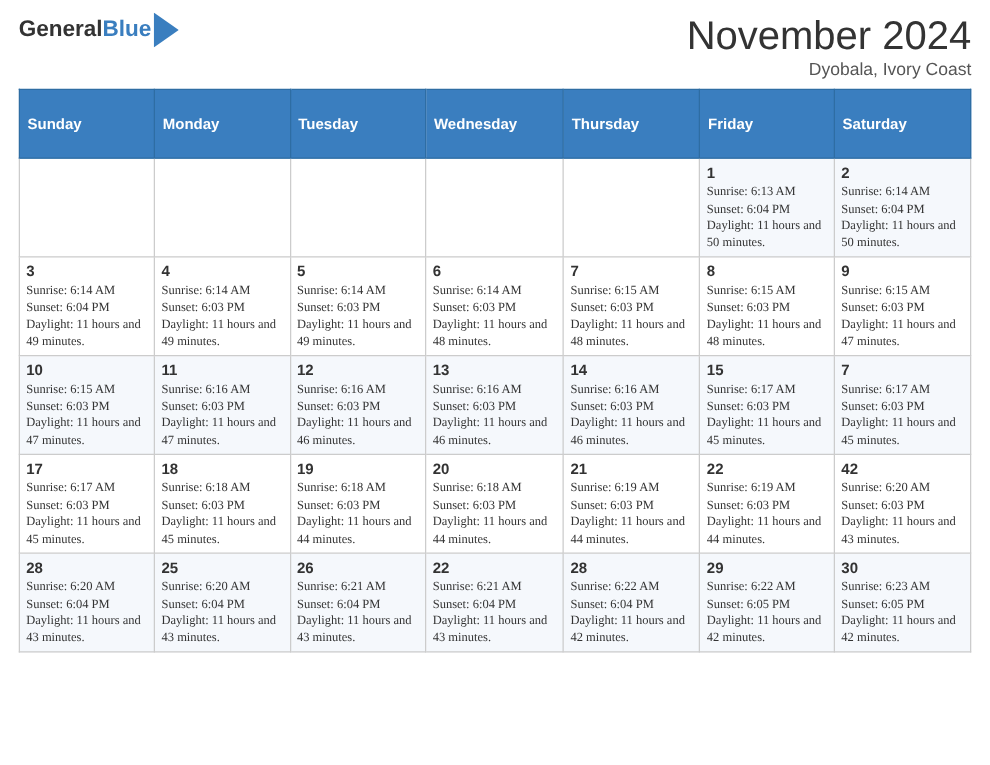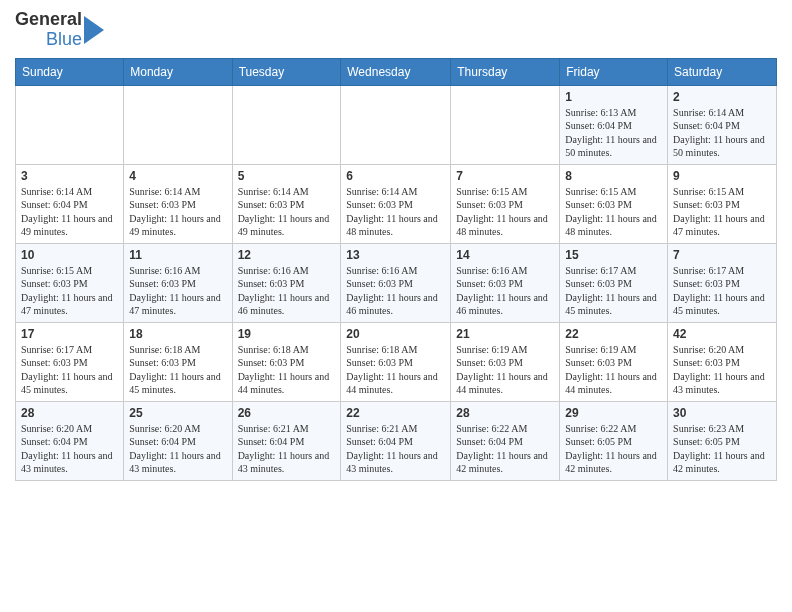--- a/index.html
+++ b/index.html
@@ -20,32 +20,32 @@
       justify-content: space-between;
       align-items: flex-start;
       margin-bottom: 8px;
     }
     .logo {
       display: flex;
       align-items: center;
     }
     .logo-text {
       display: flex;
-      flex-direction: column;
+      flex-direction: row;
       line-height: 1.1;
       text-align: right;
     }
     .logo-general {
       font-size: 18px;
       font-weight: bold;
       color: #333;
     }
     .logo-blue {
       font-size: 18px;
-      font-weight: normal;
+      font-weight: bold;
       color: #3a7ebf;
     }
     .logo-icon {
       width: 20px;
       height: 28px;
       margin-left: 2px;
       margin-right: 2px;
     }
     .title-section {
       text-align: right;
@@ -61,23 +61,23 @@
     }
     .calendar {
       width: 100%;
       border-collapse: collapse;
       border: 1px solid #ccc;
     }
     .calendar th {
       background-color: #3a7ebf;
       color: #fff;
       text-align: left;
-      padding: 6px 6px;
+      padding: 20px 6px;
       font-size: 12px;
-      font-weight: normal;
+      font-weight: bold;
       border: 1px solid #2e6da3;
     }
     .calendar td {
       border: 1px solid #ccc;
       vertical-align: top;
       padding: 4px 5px;
       width: 113px;
       min-height: 75px;
       background: #fff;
       font-size: 10.5px;
@@ -114,20 +114,24 @@
       <div style="display:flex;align-items:center;">
         <div class="logo-text">
           <span class="logo-general">General</span>
           <span class="logo-blue">Blue</span>
         </div>
         <svg class="logo-icon" viewBox="0 0 20 28" xmlns="http://www.w3.org/2000/svg">
           <polygon points="0,0 20,14 0,28" fill="#3a7ebf"></polygon>
         </svg>
       </div>
     </div>
+    <div class="title-section">
+      <div class="month-title">November 2024</div>
+      <div class="location">Dyobala, Ivory Coast</div>
+    </div>
   </div>
 
   <table class="calendar">
     <thead>
       <tr>
         <th>Sunday</th>
         <th>Monday</th>
         <th>Tuesday</th>
         <th>Wednesday</th>
         <th>Thursday</th>

